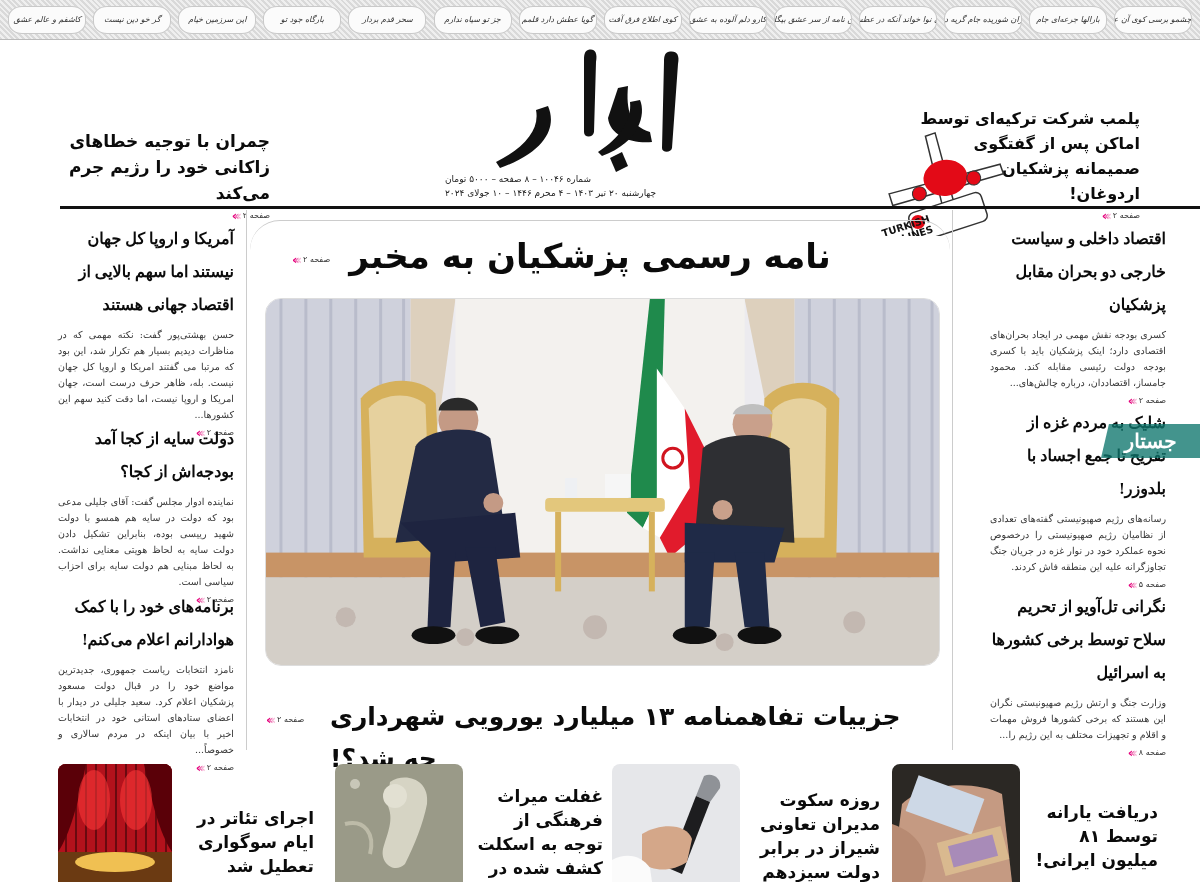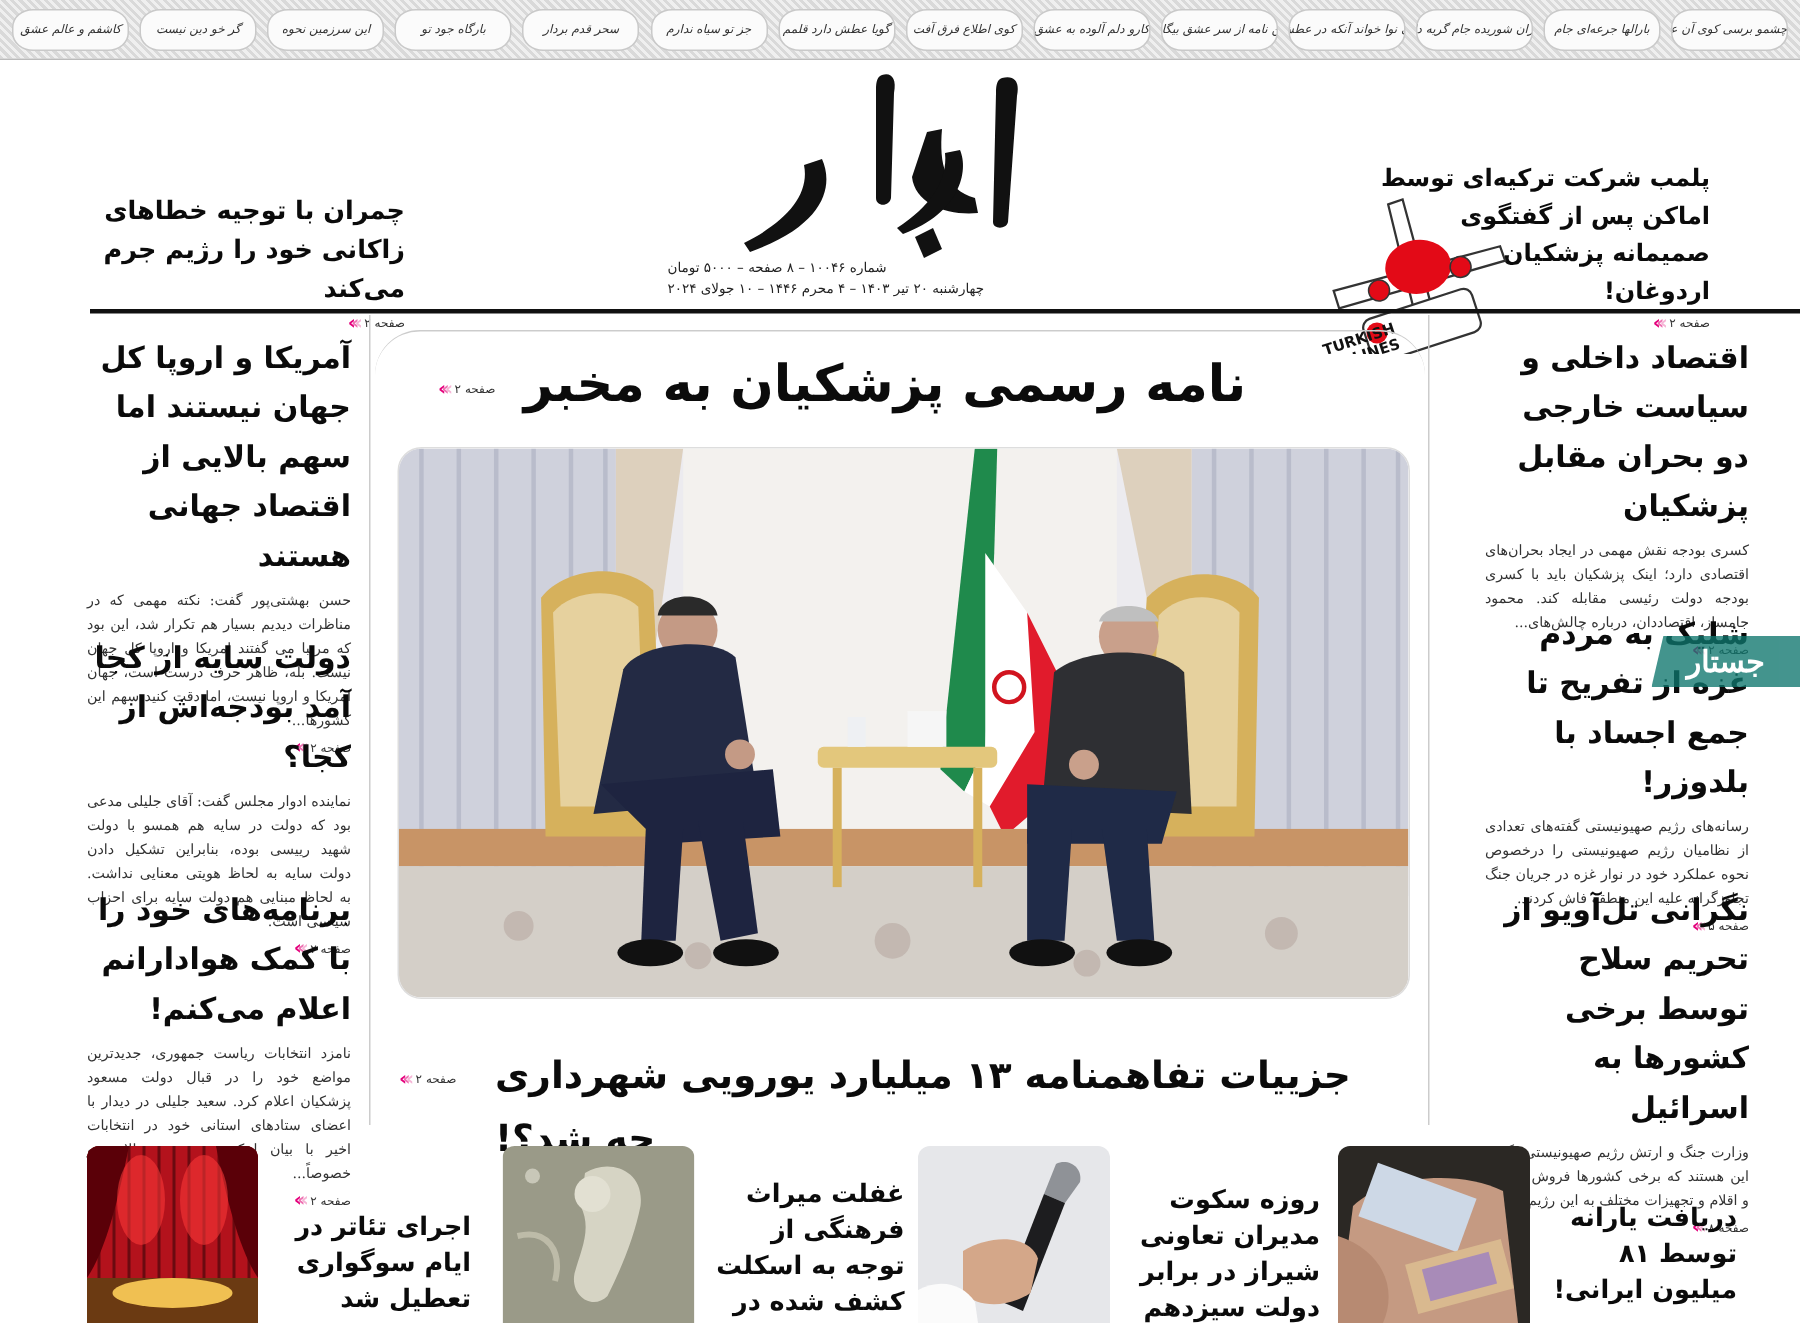--- a/index.html
+++ b/index.html
@@ -40,21 +40,21 @@
     .pageref { display: flex; flex-direction: row; align-items: center; gap: 4px; margin-top: 3px; font-size: 8px; color: #333; }
     .pageref .chev { display: inline-flex; direction: ltr; font-weight: 900; font-size: 13px; line-height: 1; letter-spacing: -3px; }
     .pageref .chev span:nth-child(1) { color: #e4007c; }
     .pageref .chev span:nth-child(2) { color: #ee6fb1; }
     .pageref .chev span:nth-child(3) { color: #f6b5d6; }
 
     
     .col-left { left: 58px; width: 176px; }
     .col-right { left: 990px; width: 176px; }
 
-    .hl-lg { font-size: 20px; line-height: 33px; }
+    .hl-lg { font-size: 16px; line-height: 33px; font-family: Liberation Serif, serif; }
 
     .col-divider-left { position: absolute; left: 246px; top: 210px; width: 1px; height: 540px; background: #ccc; }
     .col-divider-right { position: absolute; left: 952px; top: 210px; width: 1px; height: 540px; background: #ccc; }
 
     
     .lead-frame {
       position: absolute; left: 250px; top: 220px; width: 700px; height: 460px;
       border: 1px solid #ccc; border-radius: 30px 30px 30px 30px; border-bottom: none; border-left: none; border-right: none;
     }
     .lead-headline { position: absolute; left: 330px; top: 228px; width: 520px; font-size: 34px; line-height: 56px; text-align: center; }
@@ -97,21 +97,21 @@
   <div class="cart">بارالها جرعه‌ای جام</div>
   <div class="cart">باران شوریده جام گریه دل</div>
   <div class="cart">نی نوا خواند آنکه در عطش</div>
   <div class="cart">این نامه از سر عشق بیگانه</div>
   <div class="cart">کارو دلم آلوده به عشق</div>
   <div class="cart">کوی اطلاع فرق آفت</div>
   <div class="cart">گویا عطش دارد قلمم</div>
   <div class="cart">جز تو سیاه ندارم</div>
   <div class="cart">سحر قدم بردار</div>
   <div class="cart">بارگاه جود تو</div>
-  <div class="cart">این سرزمین نحوه</div>
+  <div class="cart">این سرزمین خیام</div>
   <div class="cart">گر خو دین نیست</div>
   <div class="cart">کاشفم و عالم عشق</div>
 </div>
 
 <div class="masthead-logo">
   <svg viewBox="0 0 230 135">
 
     <path d="M178 12 C186 10 190 14 188 24 L182 108 C181 113 172 113 172 108 L174 22 C174 16 175 13 178 12 Z" fill="#111"></path>
 
     <path d="M128 48 L138 46 C136 70 140 86 160 92 L162 102 C142 104 120 96 118 78 Z" fill="#111"></path>

